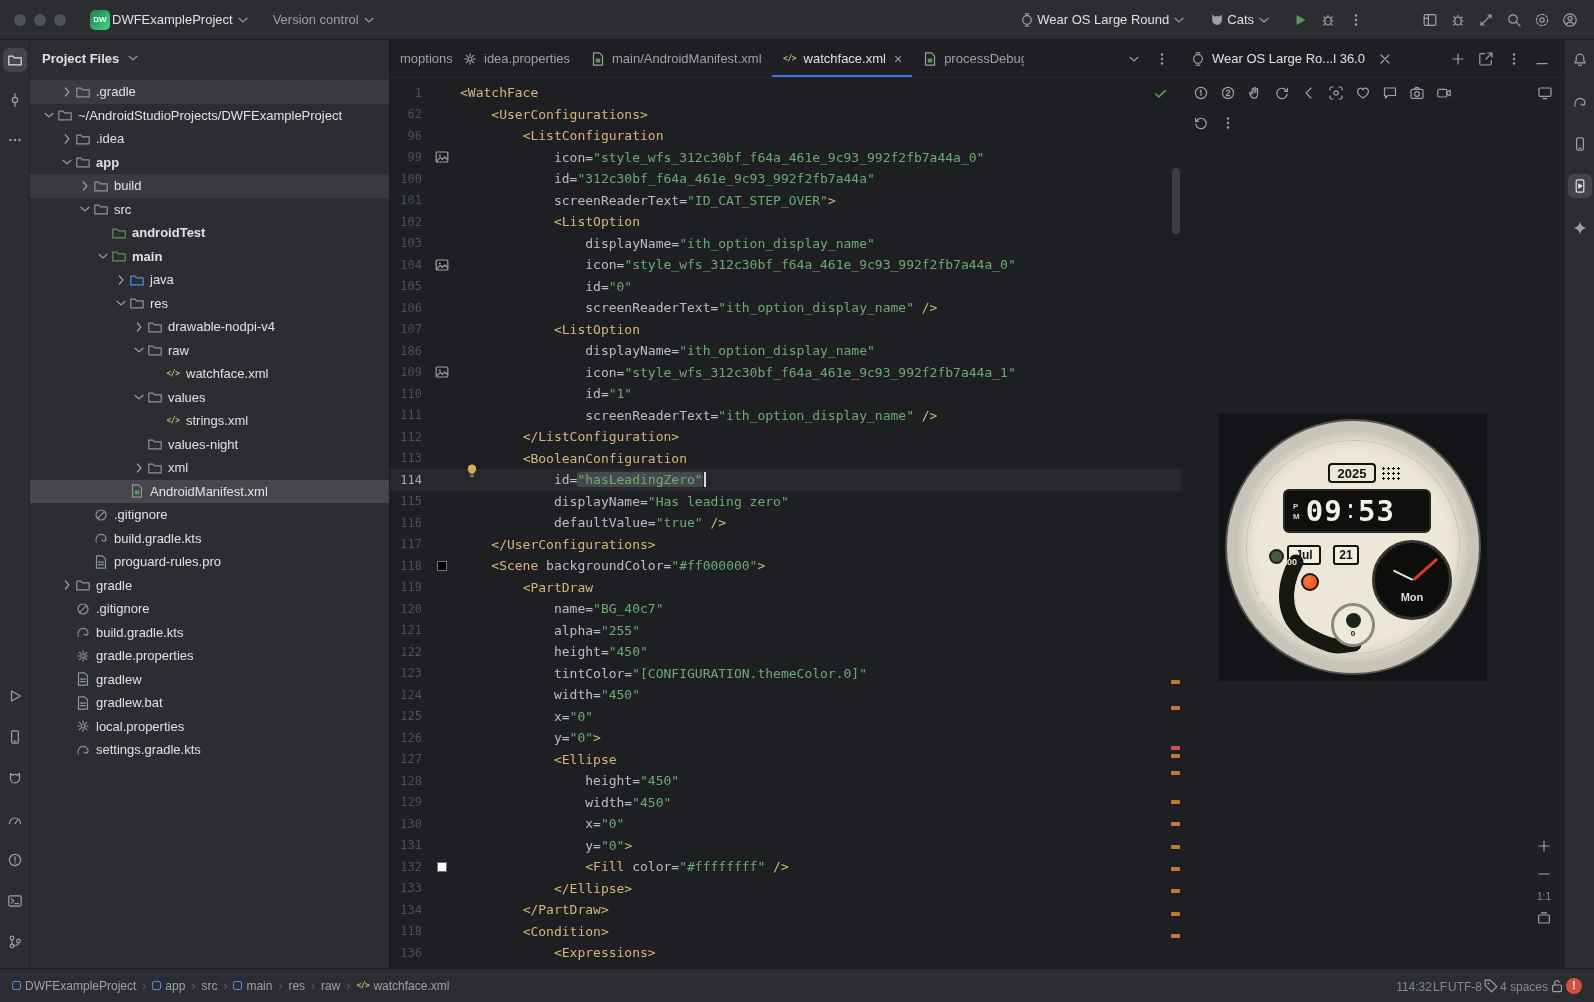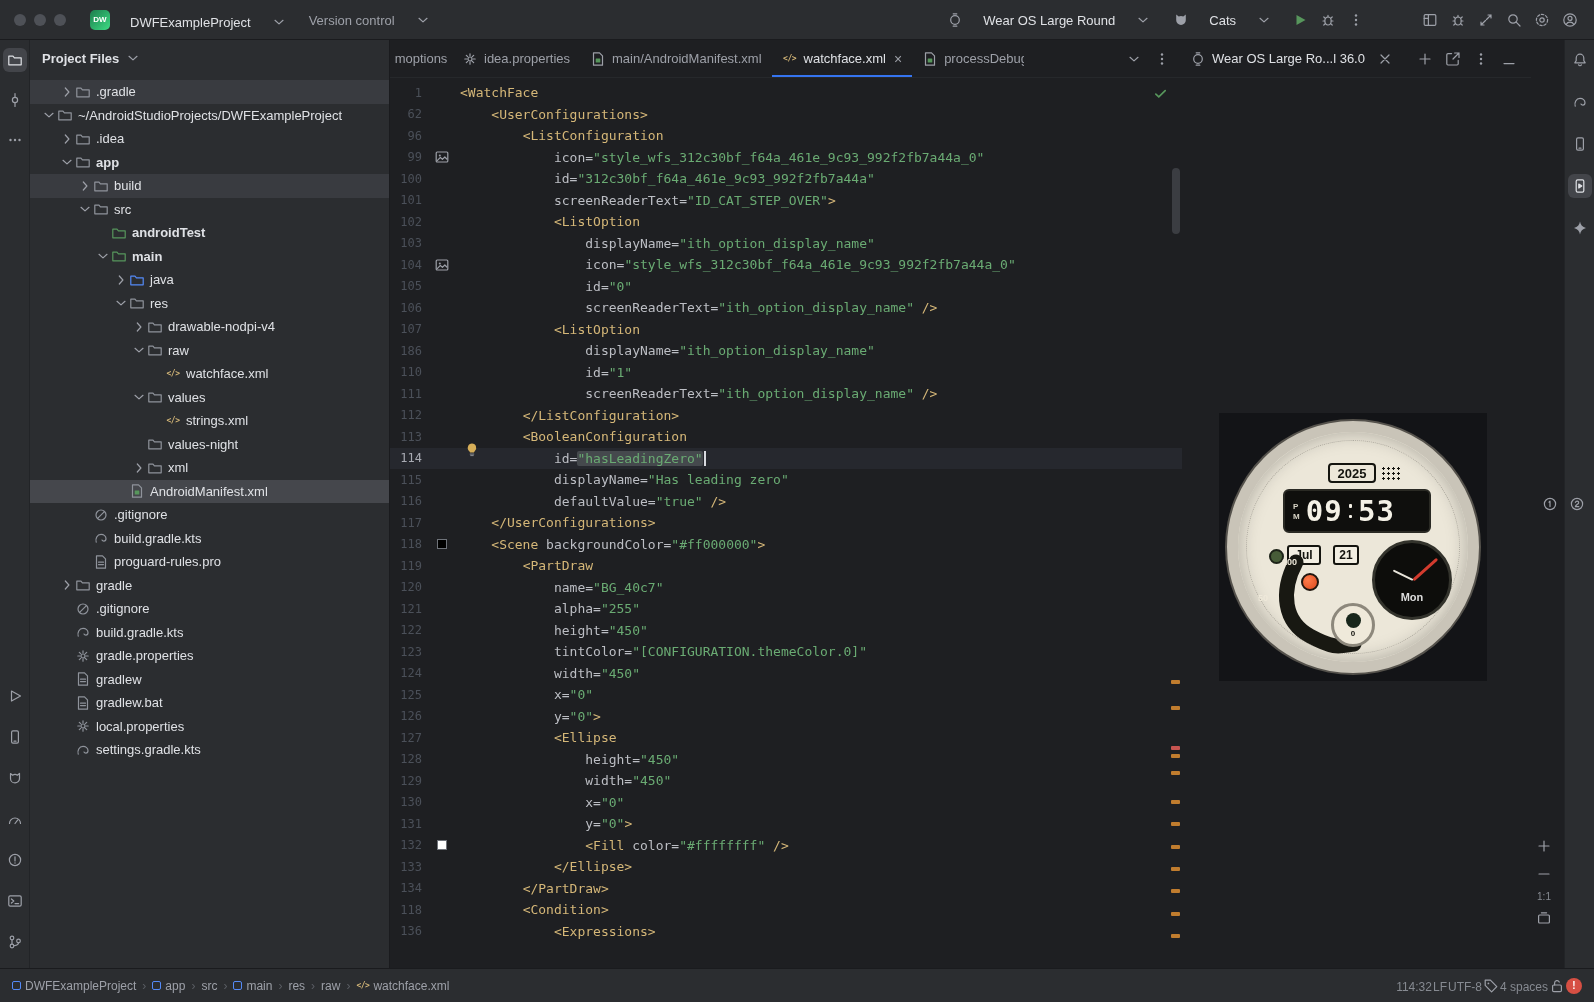--- a/index.html
+++ b/index.html
@@ -2,21 +2,21 @@
 <html><head>
 <meta charset="utf-8">
 <style>
 *{margin:0;padding:0;box-sizing:border-box}
 html,body{width:1594px;height:1002px;overflow:hidden;background:#1e1f22;font-family:"Liberation Sans",sans-serif}
 .app{width:1594px;height:1002px;display:flex;flex-direction:column;background:#1e1f22;color:#bcbec4}
 
 .titlebar{flex:0 0 40px;background:#2b2d30;display:flex;align-items:center;padding:0 10px;gap:6px;border-bottom:1px solid #1a1b1e}
 .lights{display:flex;gap:8px;margin:0 10px 0 4px}
 .light{width:12px;height:12px;border-radius:50%;background:#4e5157}
-.tb-item{display:flex;align-items:flex-end;gap:20px;padding:4px 8px;border-radius:6px;color:#dfe1e5;font-size:13px;white-space:nowrap}
+.tb-item{display:flex;align-items:center;gap:2px;padding:4px 8px;border-radius:6px;color:#dfe1e5;font-size:13px;white-space:nowrap}
 .dw-logo{width:20px;height:20px;border-radius:5px;background:linear-gradient(135deg,#1c7d4d,#3ddc84);color:#fff;font-size:8px;font-weight:bold;display:flex;align-items:center;justify-content:center}
 .dim{color:#9da0a8}
 .ic{display:inline-flex;align-items:center;justify-content:center;width:16px;height:16px;color:#9da0a8}
 .ic svg{display:block}
 .tbi{width:28px;height:26px;display:inline-flex;align-items:center;justify-content:center;color:#9da0a8;border-radius:6px}
 .spacer{margin-left:auto}
 
 .main{flex:1;display:flex;min-height:0}
 .left-strip,.right-strip{width:30px;background:#2b2d30;display:flex;flex-direction:column;align-items:center;padding:8px 0 14px}
 .left-strip{border-right:1px solid #222427;gap:16px}
@@ -35,40 +35,40 @@
 .tree-row.selected{background:#45474c}
 .tree-row.bold{font-weight:bold}
 .ic-green{color:#57965c}.ic-blue{color:#548af7}.ic-folder{color:#8f939b}
 .xmlglyph{color:#d5b778;font:bold 8px "DejaVu Sans Mono",monospace;letter-spacing:-.5px}
 
 .editor-area{width:792px;display:flex;flex-direction:column;background:#1e1f22}
 .tab-bar{height:38px;display:flex;align-items:stretch;background:#1e1f22;border-bottom:1px solid #26282b}
 .tab{display:inline-flex;align-items:center;gap:6px;padding:0 10px;font-size:13px;color:#9da0a8;white-space:nowrap;overflow:hidden}
 .tab.active{color:#dfe1e5;box-shadow:inset 0 -2px 0 #3574f0}
 .tab .close{color:#9da0a8;font-size:14px;margin-left:2px}
-.tab.clip-l{max-width:62px;justify-content:center}
+.tab.clip-l{max-width:62px;justify-content:flex-start}
 .tab.clip-r{max-width:112px}
 .tab-actions{margin-left:auto;display:flex;align-items:center;padding-right:6px}
 .editor-body{position:relative;flex:1;overflow:hidden;font-family:"DejaVu Sans Mono",monospace;font-size:13px;padding-top:4px}
 .code-line{height:21.5px;display:flex;align-items:center;white-space:pre}
 .code-line.current{background:#26282e}
 .lnum{width:40px;flex:0 0 40px;text-align:right;padding-right:8px;color:#4b5059;font-size:12px}
 .current .lnum{color:#a8abb3}
 .gicon{width:24px;flex:0 0 24px;display:inline-flex;align-items:center;justify-content:center}
 .ltext{position:relative;padding-left:6px}
 .tk-p,.tk-a{color:#bcbec4}.tk-t{color:#d5b778}.tk-v{color:#6aab73}
 .tk-vh{color:#6aab73;background:#45494d;border-radius:2px}
 .caret{display:inline-block;width:2px;height:15px;background:#d8dadf;vertical-align:text-bottom;margin-left:1px}
 .bulb{position:absolute;left:10px;top:-9px}
 .swatch{width:10px;height:10px;border:1px solid #6f737a;display:inline-block}
 .insp{position:absolute;top:8px;right:14px}
 .vthumb{position:absolute;right:2px;top:90px;width:8px;height:66px;background:#53565c;opacity:.55;border-radius:4px}
 .mark{position:absolute;right:2px;width:9px;height:4px;border-radius:1px}
 
-.devices-panel{width:382px;background:#1e1f22;position:relative;display:flex;flex-direction:row}
+.devices-panel{width:382px;background:#1e1f22;position:relative;display:flex;flex-direction:column}
 .dp-header{height:38px;display:flex;align-items:center;gap:6px;padding:0 8px;border-bottom:1px solid #26282b;font-size:13px;color:#dfe1e5;white-space:nowrap}
 .dp-toolbar{display:flex;align-items:center;padding:3px 6px;gap:1px}
 .dp-toolbar .tbi{width:26px;height:24px}
 .watch-stage{position:absolute;top:373px;left:171px;transform:translateX(-50%);width:268px;height:268px;background:#131417}
 .watch-face{position:absolute;left:8px;top:8px;width:252px;height:252px;border-radius:50%;background:#ece7d9;border:11px solid #c9c4b8;box-shadow:0 0 0 2px #55524c, inset 0 0 20px rgba(0,0,0,.28)}
 .minute-track{position:absolute;inset:8px;border:1px dotted rgba(0,0,0,.22);border-radius:50%}
 .year-box{position:absolute;left:90px;top:31px;width:48px;height:20px;border:2px solid #14140f;border-radius:4px;color:#14140f;font-size:13px;font-weight:bold;display:flex;align-items:center;justify-content:center}
 .crown-dots{position:absolute;left:143px;top:34px;width:20px;height:14px;background-image:radial-gradient(#14140f 1px,transparent 1.3px);background-size:5px 5px}
 .time-box{position:absolute;left:45px;top:57px;width:148px;height:44px;background:#0f0f0d;border:2px solid #2a2a24;border-radius:6px;display:flex;align-items:center;padding:0 8px;gap:6px}
 .ampm{display:flex;flex-direction:column;gap:1px;color:#d8d4c6;font-size:8px;font-weight:bold;line-height:9px}
@@ -691,20 +691,25 @@
             <div class="code-line"><span class="lnum">103</span><span class="gicon"></span><span class="ltext"><span class="tk-p">                </span><span class="tk-a">displayName=</span><span class="tk-v">"ith_option_display_name"</span></span></div>
             <div class="code-line"><span class="lnum">104</span><span class="gicon"><span class="ic "><svg viewBox="0 0 16 16" width="16" height="16" fill="none" stroke="currentColor" stroke-width="1.2" stroke-linecap="round" stroke-linejoin="round">
                     <rect x="2.2" y="3" width="11.6" height="10" rx="1"></rect>
                     <circle cx="5.8" cy="6.4" r="1" fill="currentColor" stroke="none"></circle>
                     <path d="M3.2 11.6l3.2-3.2 2 2 2.4-2.4 2 2"></path>
                   </svg></span></span><span class="ltext"><span class="tk-p">                </span><span class="tk-a">icon=</span><span class="tk-v">"style_wfs_312c30bf_f64a_461e_9c93_992f2fb7a44a_0"</span></span></div>
             <div class="code-line"><span class="lnum">105</span><span class="gicon"></span><span class="ltext"><span class="tk-p">                </span><span class="tk-a">id=</span><span class="tk-v">"0"</span></span></div>
             <div class="code-line"><span class="lnum">106</span><span class="gicon"></span><span class="ltext"><span class="tk-p">                </span><span class="tk-a">screenReaderText=</span><span class="tk-v">"ith_option_display_name"</span><span class="tk-t"> /&gt;</span></span></div>
             <div class="code-line"><span class="lnum">107</span><span class="gicon"></span><span class="ltext"><span class="tk-p">            </span><span class="tk-t">&lt;ListOption</span></span></div>
             <div class="code-line"><span class="lnum">186</span><span class="gicon"></span><span class="ltext"><span class="tk-p">                </span><span class="tk-a">displayName=</span><span class="tk-v">"ith_option_display_name"</span></span></div>
+            <div class="code-line"><span class="lnum">109</span><span class="gicon"><span class="ic "><svg viewBox="0 0 16 16" width="16" height="16" fill="none" stroke="currentColor" stroke-width="1.2" stroke-linecap="round" stroke-linejoin="round">
+                    <rect x="2.2" y="3" width="11.6" height="10" rx="1"></rect>
+                    <circle cx="5.8" cy="6.4" r="1" fill="currentColor" stroke="none"></circle>
+                    <path d="M3.2 11.6l3.2-3.2 2 2 2.4-2.4 2 2"></path>
+                  </svg></span></span><span class="ltext"><span class="tk-p">                </span><span class="tk-a">icon=</span><span class="tk-v">"style_wfs_312c30bf_f64a_461e_9c93_992f2fb7a44a_1"</span></span></div>
             <div class="code-line"><span class="lnum">110</span><span class="gicon"></span><span class="ltext"><span class="tk-p">                </span><span class="tk-a">id=</span><span class="tk-v">"1"</span></span></div>
             <div class="code-line"><span class="lnum">111</span><span class="gicon"></span><span class="ltext"><span class="tk-p">                </span><span class="tk-a">screenReaderText=</span><span class="tk-v">"ith_option_display_name"</span><span class="tk-t"> /&gt;</span></span></div>
             <div class="code-line"><span class="lnum">112</span><span class="gicon"></span><span class="ltext"><span class="tk-p">        </span><span class="tk-t">&lt;/ListConfiguration&gt;</span></span></div>
             <div class="code-line"><span class="lnum">113</span><span class="gicon"></span><span class="ltext"><span class="tk-p">        </span><span class="tk-t">&lt;BooleanConfiguration</span></span></div>
             <div class="code-line current"><span class="lnum">114</span><span class="gicon"></span><span class="ltext"><span class="bulb"><svg viewBox="0 0 16 16" width="16" height="16">
                     <path d="M8 1.6a4.3 4.3 0 0 1 2.7 7.6c-.5.4-.7 1-.7 1.3H6c0-.3-.2-.9-.7-1.3A4.3 4.3 0 0 1 8 1.6z" fill="#d6ae58"></path>
                     <path d="M6.2 12.1h3.6M6.7 13.6h2.6" stroke="#8a8d93" stroke-linecap="round"></path>
                   </svg></span><span class="tk-p">            </span><span class="tk-a">id=</span><span class="tk-vh">"hasLeadingZero"</span><span class="caret"></span></span></div>
             <div class="code-line"><span class="lnum">115</span><span class="gicon"></span><span class="ltext"><span class="tk-p">            </span><span class="tk-a">displayName=</span><span class="tk-v">"Has leading zero"</span></span></div>
             <div class="code-line"><span class="lnum">116</span><span class="gicon"></span><span class="ltext"><span class="tk-p">            </span><span class="tk-a">defaultValue=</span><span class="tk-v">"true"</span><span class="tk-t"> /&gt;</span></span></div>

